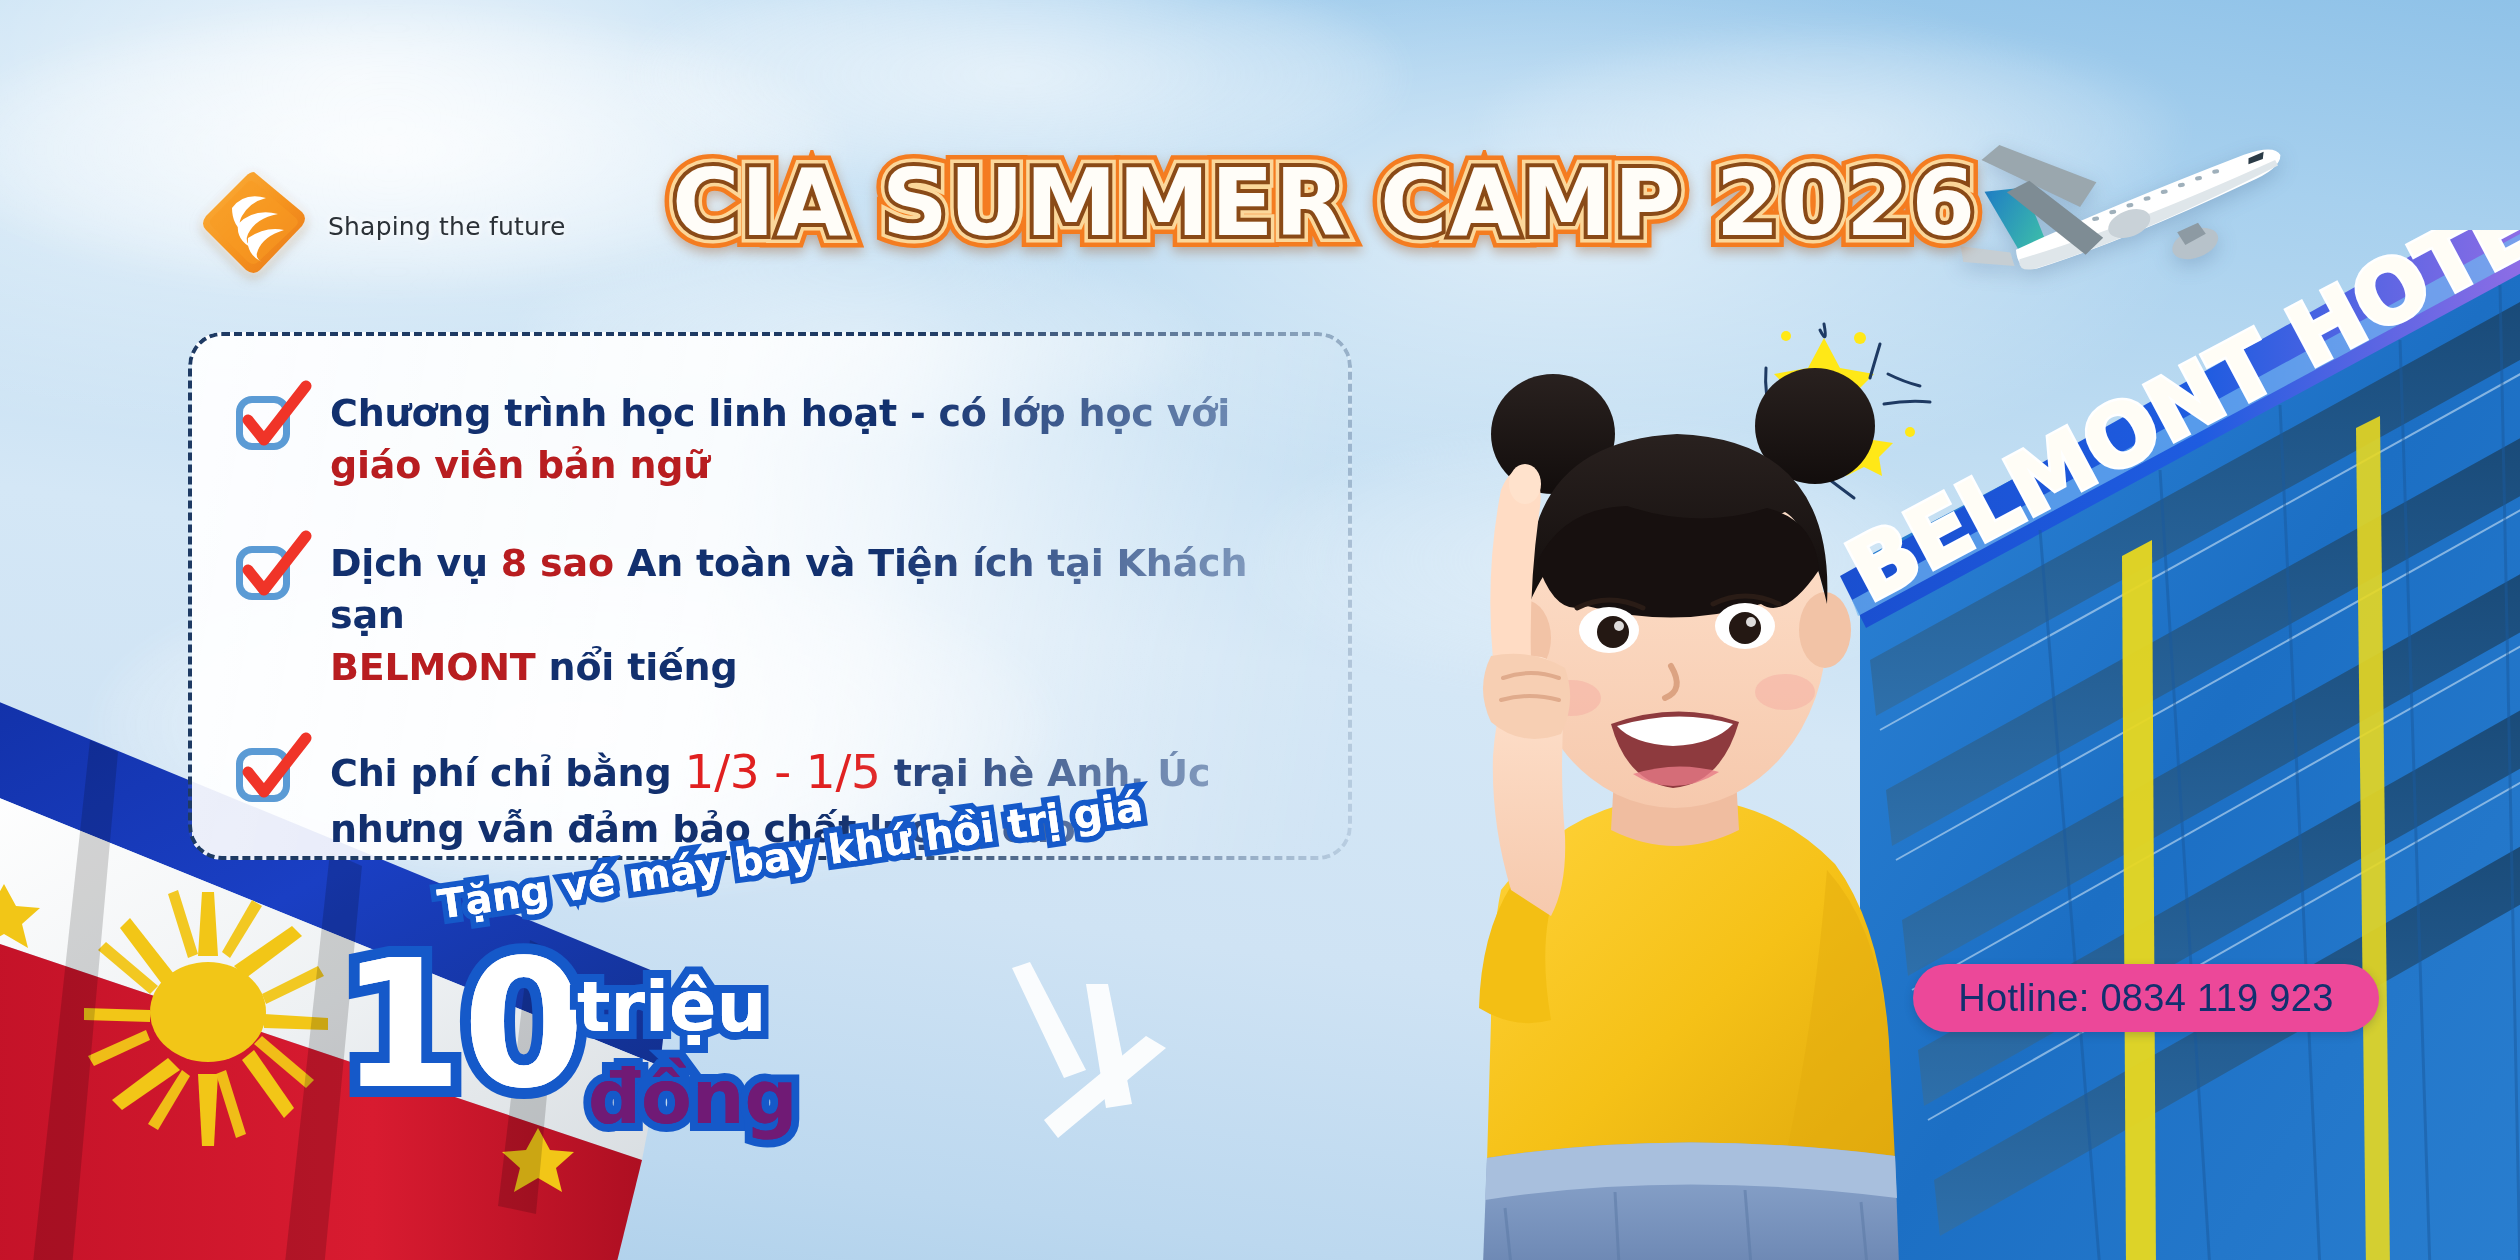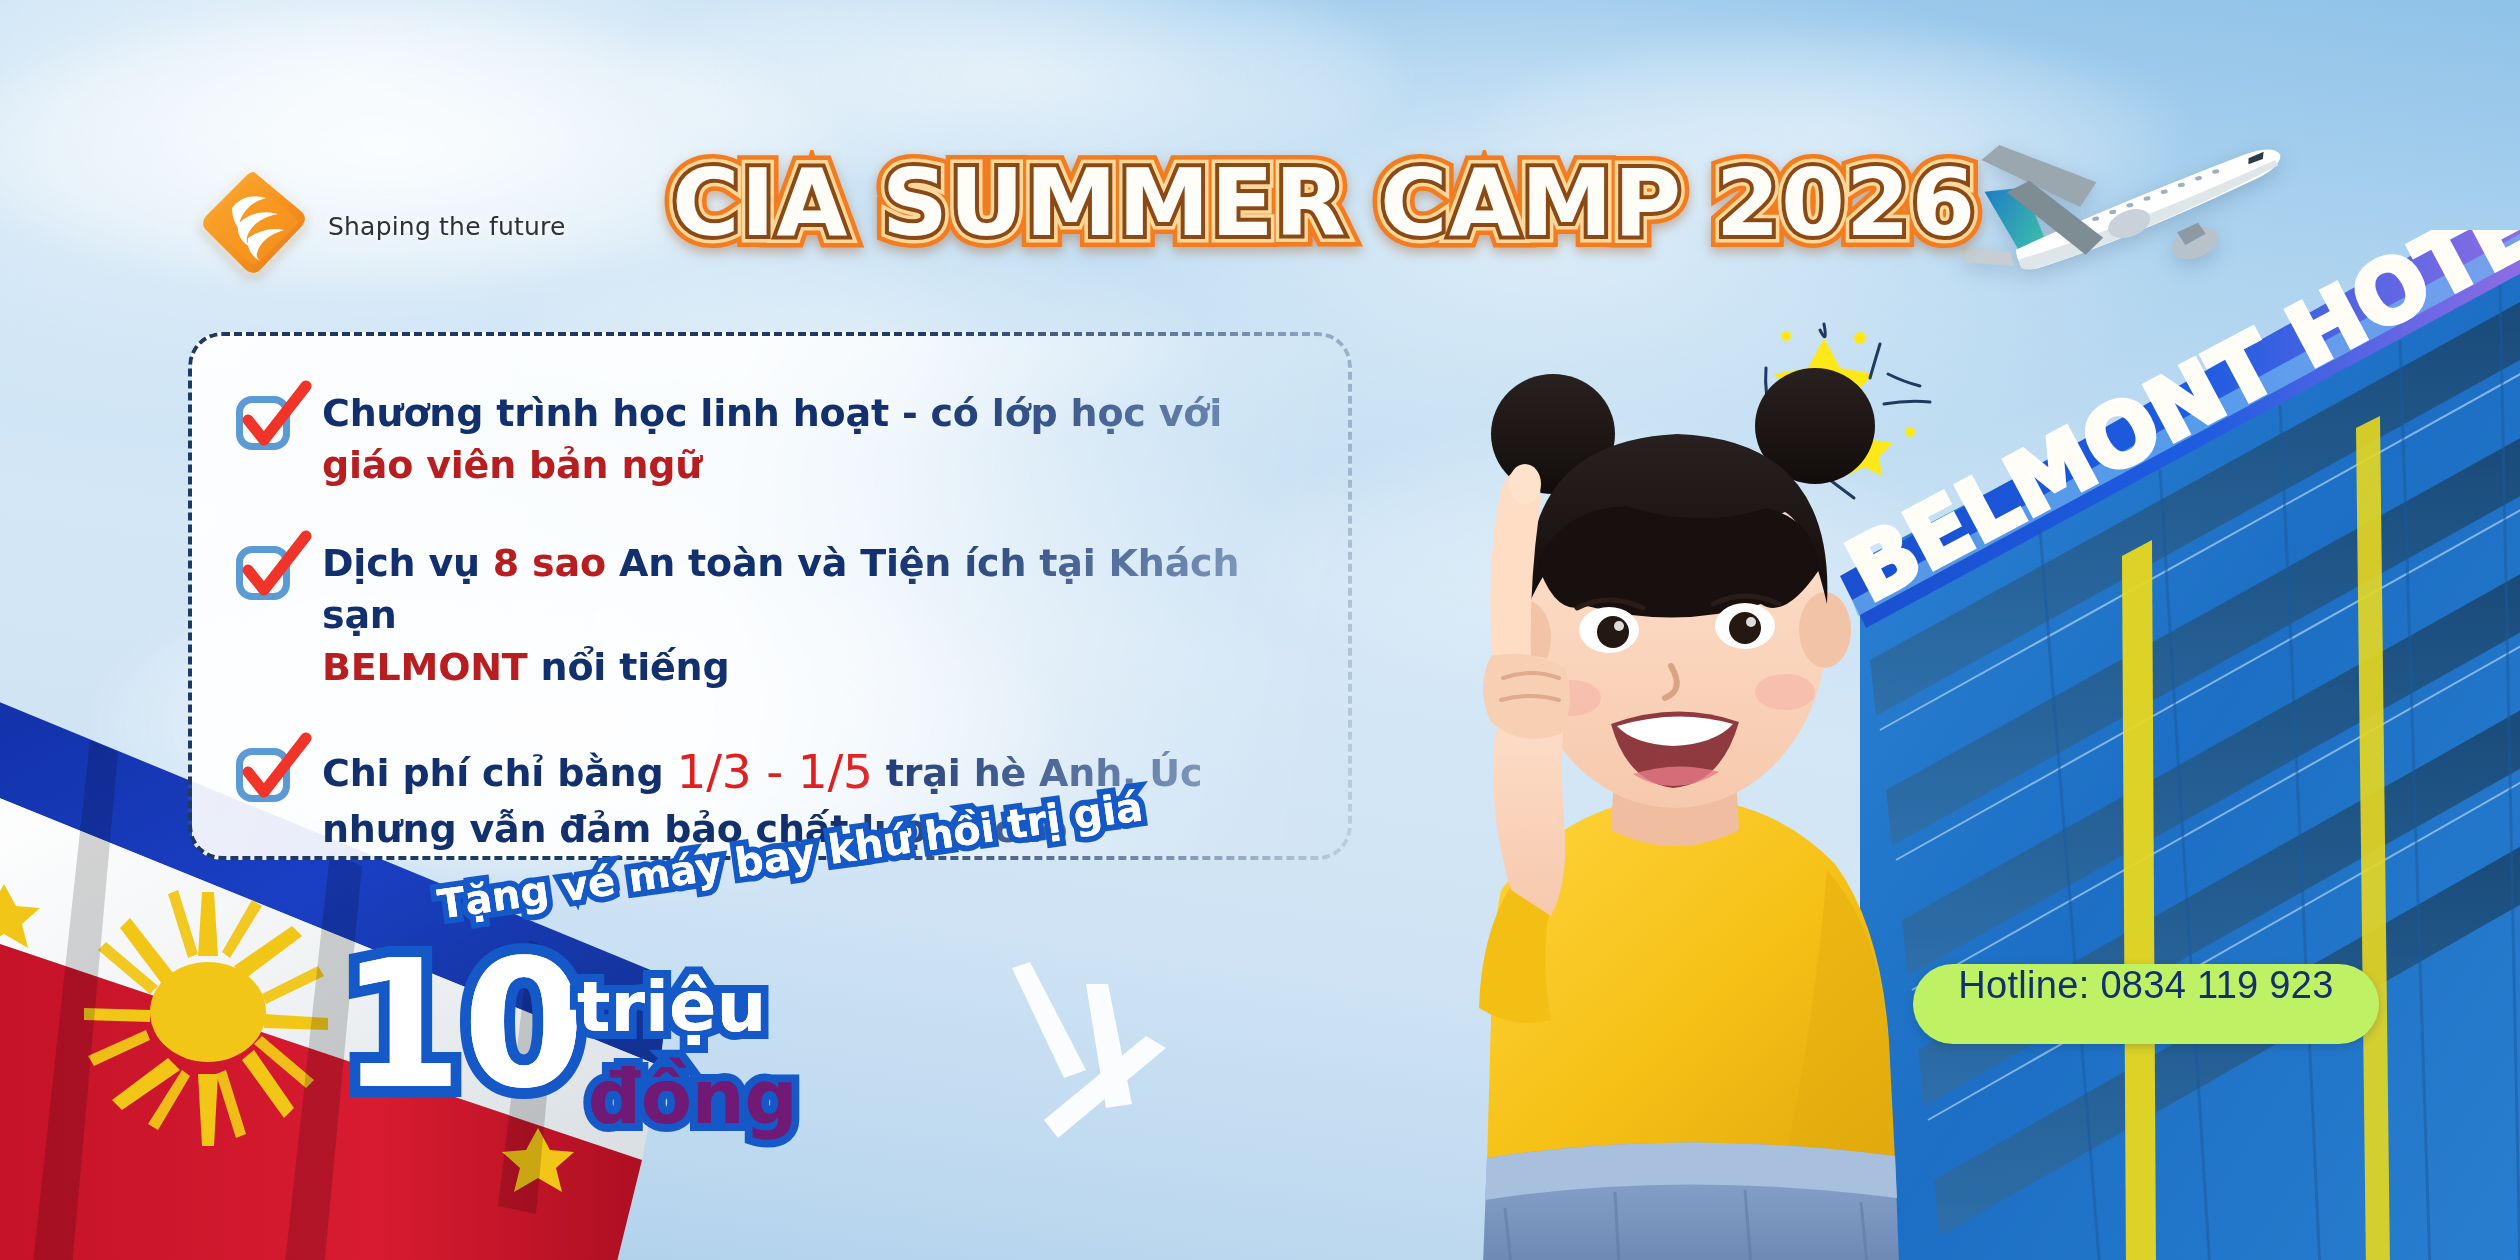--- a/index.html
+++ b/index.html
@@ -75,21 +75,21 @@
 
   
   .panel {
     position:absolute; left:188px; top:332px; width:1164px; height:528px;
     border:4px dashed #1e3a63; border-radius:34px;
     background:linear-gradient(100deg, rgba(255,255,255,.93) 0%, rgba(255,255,255,.88) 45%, rgba(255,255,255,.45) 76%, rgba(255,255,255,.05) 100%);
     -webkit-mask-image:linear-gradient(100deg, #000 0%, #000 58%, rgba(0,0,0,.55) 82%, rgba(0,0,0,.12) 100%);
             mask-image:linear-gradient(100deg, #000 0%, #000 58%, rgba(0,0,0,.55) 82%, rgba(0,0,0,.12) 100%);
     padding:52px 40px 0 44px;
   }
-  .feature { display:flex; align-items:flex-start; gap:32px; margin-bottom:47px; }
+  .feature { display:flex; align-items:flex-start; gap:40px; margin-bottom:47px; }
   .check-box {
     flex:0 0 auto; width:54px; height:54px; margin-top:8px; position:relative;
   }
   .check-box .sq {
     position:absolute; left:0; top:0; width:54px; height:54px;
     border:7px solid #5b9bd5; border-radius:16px;
   }
   .check-box .tick {
     position:absolute; left:2px; top:-16px; width:76px; height:76px;
   }
@@ -124,23 +124,23 @@
   }
   .promo-w1, .promo-w1-top { position:absolute; left:185px; top:112px;
     font-family:"DejaVu Sans", sans-serif; font-size:70px; font-weight:bold; line-height:1; color:#ffffff; }
   .promo-w1 { -webkit-text-stroke:16px #1559c9; paint-order:stroke fill; }
   .promo-w2, .promo-w2-top { position:absolute; left:196px; top:200px;
     font-family:"DejaVu Sans", sans-serif; font-size:74px; font-weight:bold; line-height:1; color:#701a75; }
   .promo-w2 { -webkit-text-stroke:16px #1559c9; paint-order:stroke fill; }
 
   
   .hotline {
-    position:absolute; left:1913px; top:964px; width:466px; height:80px;
-    background:#bef264; border-radius:40px;
-    display:flex; align-items:flex-start; justify-content:center;
+    position:absolute; left:1913px; top:964px; width:466px; height:68px;
+    background:#ec4899; border-radius:40px;
+    display:flex; align-items:center; justify-content:center;
     box-shadow:0 3px 10px rgba(20,40,70,.22);
   }
   .hotline span {
     font-family:"Liberation Sans", sans-serif; font-size:38px; color:#12306e; letter-spacing:.3px;
   }
   .flag { position:absolute; left:-30px; top:690px; width:730px; height:600px; }
   .plane { position:absolute; left:1950px; top:108px; width:350px; height:190px;
            filter:drop-shadow(0 6px 10px rgba(40,70,110,.22)); }
   .hotel { position:absolute; left:1800px; top:230px; width:760px; height:1040px; }
   .stars { position:absolute; left:1762px; top:322px; width:190px; height:190px; }

